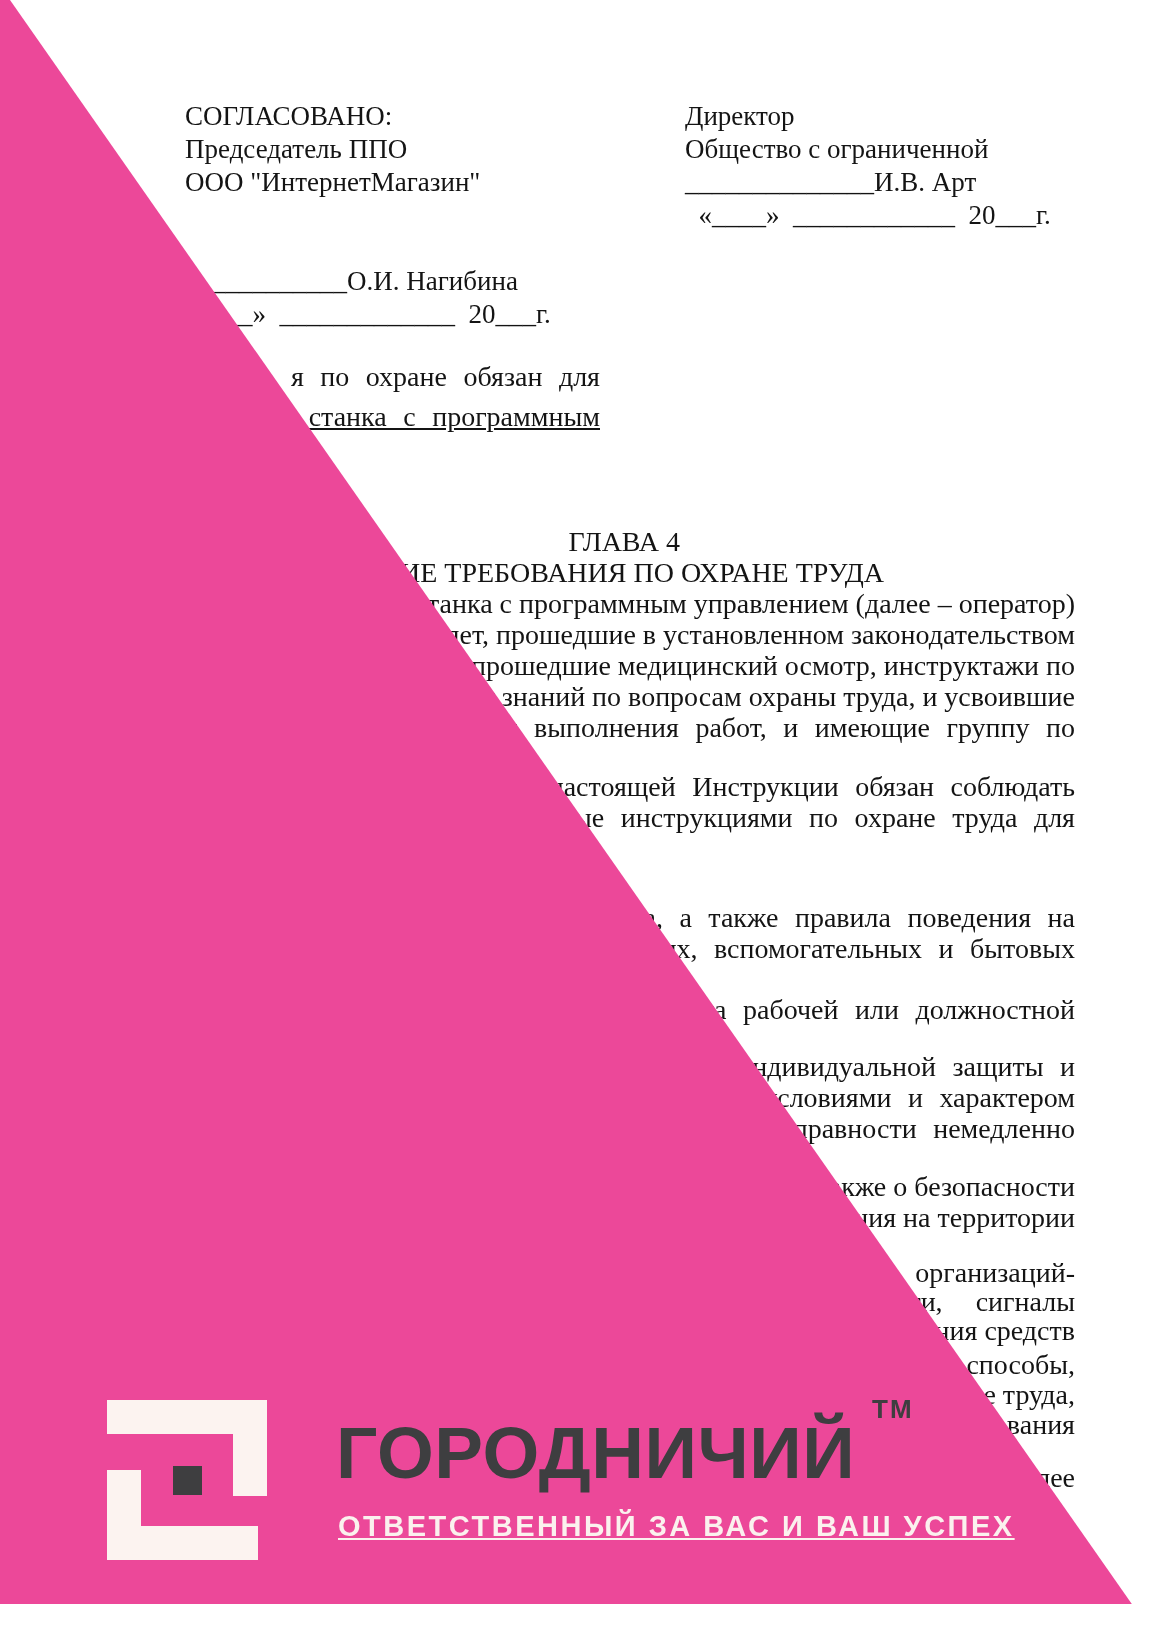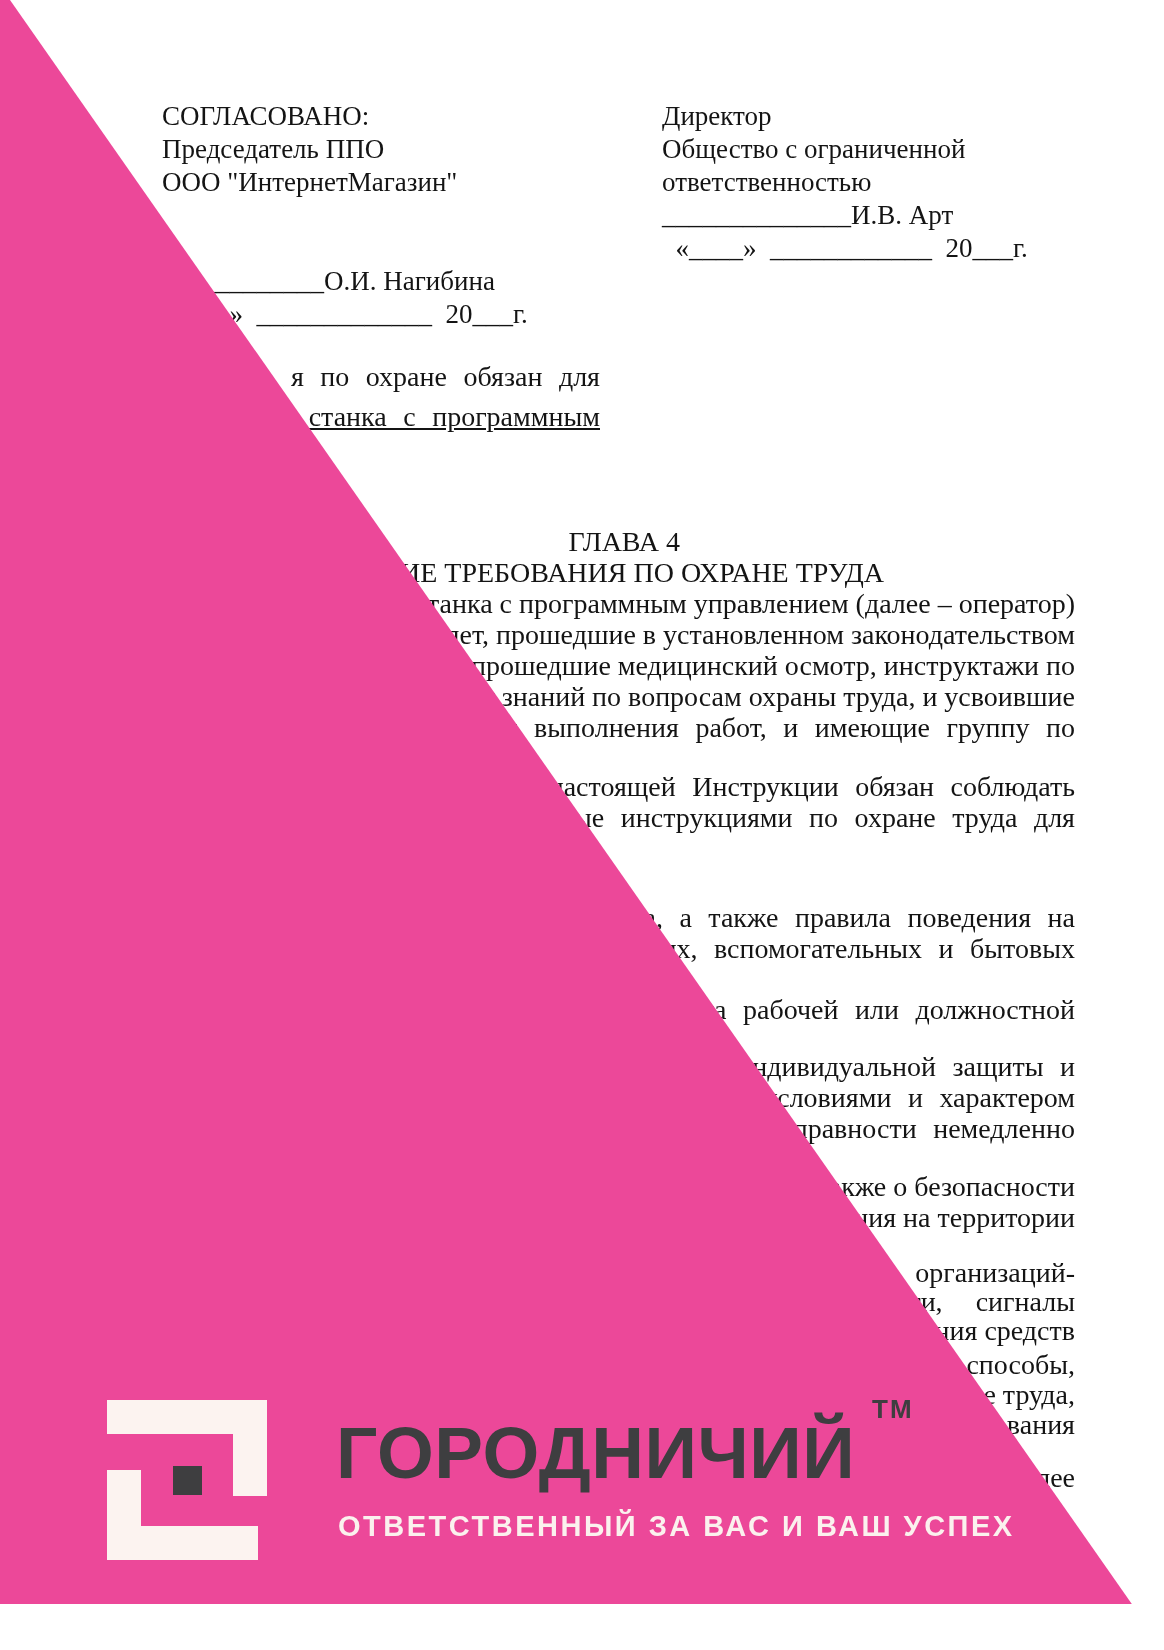--- a/index.html
+++ b/index.html
@@ -6,21 +6,21 @@
   .page{
     position:relative;
     width:1164px;height:1650px;
     background:#ffffff;
     overflow:hidden;
     font-family:"Liberation Serif","DejaVu Serif",serif;
     color:#141414;
     margin:0 auto;
   }
   
-  .hblock{position:absolute;top:100px;}
+  .hblock{position:absolute;top:100px;margin-left:23px;}
   .hblock.left{left:162px;}
   .hblock.right{left:662px;}
   .hline{
     height:33px;line-height:33px;
     font-size:27px;white-space:pre;
   }
   
   .frag{
     position:absolute;
     font-size:28px;line-height:30px;
@@ -49,42 +49,41 @@
   }
   .logo-tm{
     position:absolute;left:872px;top:1394px;
     font-family:"Liberation Sans","DejaVu Sans",sans-serif;
     font-weight:700;font-size:26px;color:#3E3E40;letter-spacing:2px;
   }
   .logo-tagline{
     position:absolute;left:338px;top:1510px;
     font-family:"Liberation Sans","DejaVu Sans",sans-serif;
     font-weight:700;font-size:29px;color:#FBF1EE;
-    letter-spacing:2.5px;white-space:nowrap;
+    letter-spacing:2.5px;white-space:nowrap;text-decoration:underline;
   }
 </style>
 </head>
 <body>
 
 <div class="page">
 
   <div class="hblock left">
     <div class="hline">СОГЛАСОВАНО:</div>
     <div class="hline">Председатель ППО</div>
     <div class="hline">ООО "ИнтернетМагазин"</div>
     <div class="hline"></div>
     <div class="hline"></div>
     <div class="hline">____________О.И. Нагибина</div>
     <div class="hline">_____»  _____________  20___г.</div>
   </div>
 
   <div class="hblock right">
     <div class="hline">Директор</div>
     <div class="hline">Общество с ограниченной</div>
-    <div class="hline">ответственностью</div>
     <div class="hline">______________И.В. Арт</div>
     <div class="hline">  «____»  ____________  20___г.</div>
   </div>
 
   <div id="fragments">
       <div class="frag spread" style="top: 362px; right: 564px;">я по охране обязан для</div>
       <div class="frag spread" style="top: 402px; right: 564px; text-decoration: underline;">станка с программным</div>
       <div class="frag" style="top: 527px; right: 484px;">ГЛАВА 4</div>
       <div class="frag" style="top: 558px; right: 280px;">БЩИЕ ТРЕБОВАНИЯ ПО ОХРАНЕ ТРУДА</div>
       <div class="frag" style="top: 589px; right: 89px;">ором станка с программным управлением (далее – оператор)</div>

